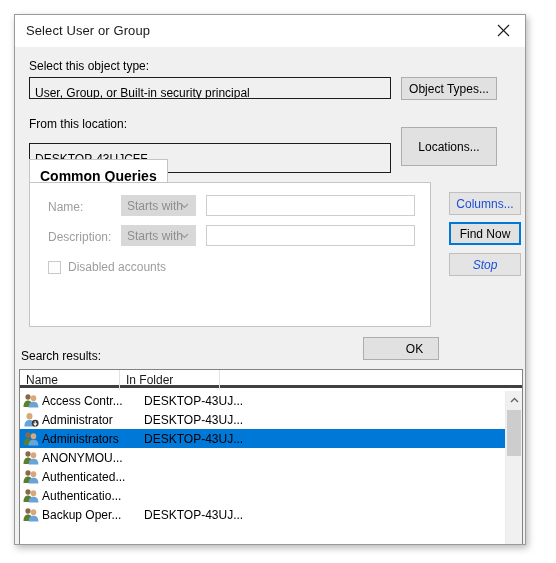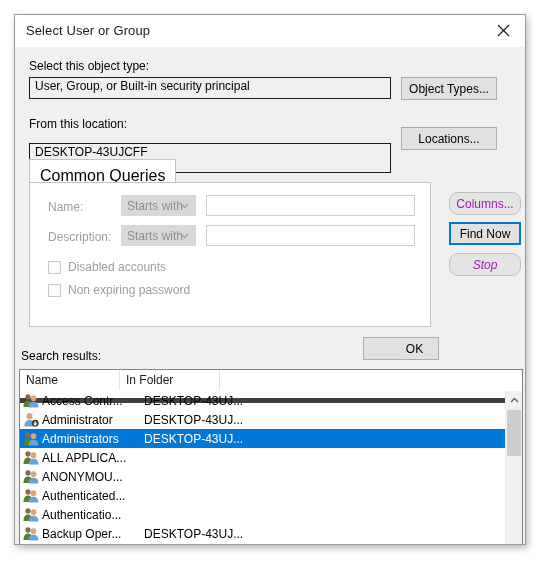--- a/index.html
+++ b/index.html
@@ -49,21 +49,21 @@
   .lbl { position: absolute; font-size: 12px; color: #000; white-space: nowrap; }
   .lbl.dim { color: #9d9d9d; }
 
   
   .field {
     position: absolute;
     background: #f0f0f0;
     border: 1px solid #1c1c1c;
     box-sizing: border-box;
     font-size: 12px; color: #000;
-    padding: 1px 5px;
+    padding: 8px 5px;
     white-space: nowrap; overflow: hidden;
   }
   .input-blank {
     position: absolute;
     background: #ffffff;
     border: 1px solid #cdcdcd;
     box-sizing: border-box;
     font-size: 12px; color: #000;
     padding: 3px 5px;
     white-space: nowrap; overflow: hidden;
@@ -73,40 +73,41 @@
   .btn {
     position: absolute;
     background: #e1e1e1;
     border: 1px solid #adadad;
     box-sizing: border-box;
     font-size: 12px; color: #000;
     display: flex; align-items: center; justify-content: center;
     cursor: default;
     white-space: nowrap;
   }
-  .btn.disabled { color: #a21caf; border-color: #bfbfbf; background: #e4e4e4; border-radius: 9px; }
+  .btn.disabled { color: #1d4ed8; border-color: #bfbfbf; background: #e4e4e4; }
   .btn.focused {
     border: 2px solid #0078d7;
     background: #e1e1e1;
   }
 
   
   .tabstrip { position: absolute; left: 14px; top: 112px; width: 402px; height: 24px; }
   .tab {
     position: absolute; left: 0; top: 0;
     height: 32px;
     background: #ffffff;
     border: 1px solid #c4c4c4;
     border-bottom: none;
     box-sizing: border-box;
     display: flex; align-items: center;
     padding: 0 10px;
-    font-size: 16px; color: #000;
-    white-space: nowrap;
-    cursor: default;
+    font-size: 14px; color: #000;
+    white-space: nowrap;
+    cursor: default;
+    font-weight: bold;
   }
   .tabpanel {
     position: absolute; left: 14px; top: 135px;
     width: 402px; height: 145px;
     background: #ffffff;
     border: 1px solid #c4c4c4;
     box-sizing: border-box;
   }
 
   
@@ -144,23 +145,23 @@
     position: absolute;
     left: 4px; top: 322px;
     width: 504px; height: 213px;
     background: #ffffff;
     border: 1px solid #828282;
     box-sizing: border-box;
     overflow: hidden;
   }
   .listhead {
     position: absolute; left: 0; top: 0;
-    width: 100%; height: 33px;
-    background: #ffffff;
-    border-bottom: 5px solid #404040;
+    width: 100%; height: 18px;
+    background: #ffffff;
+    border-bottom: 3px solid #404040;
     box-sizing: border-box;
   }
   .col {
     position: absolute; top: 0; height: 20px;
     display: flex; align-items: center;
     font-size: 12px; color: #1a1a1a;
     padding-left: 6px;
     box-sizing: border-box;
     border-right: 1px solid #e2e2e2;
     white-space: nowrap;
@@ -181,21 +182,21 @@
   .row .nm {
     position: absolute; left: 22px;
     font-size: 12px; color: #000;
     white-space: nowrap;
   }
   .row .fd {
     position: absolute; left: 124px;
     font-size: 12px; color: #000;
     white-space: nowrap;
   }
-  .row.sel .nm, .row.sel .fd { color: #ffffff; text-align: right; }
+  .row.sel .nm, .row.sel .fd { color: #000000; text-align: right; }
   .ico {
     position: absolute; left: 3px; top: 2px;
     width: 16px; height: 15px;
   }
 
   
   .vscroll {
     position: absolute; right: 0; top: 21px;
     width: 17px; bottom: 0;
     background: #f0f0f0;
@@ -232,21 +233,21 @@
     </div>
 
     <div class="body">
 
       <div class="lbl" style="left:14px; top:12px;">Select this object type:</div>
       <div class="field" style="left:14px; top:30px; width:362px; height:22px;">User, Group, or Built-in security principal</div>
       <div class="btn" style="left:386px; top:30px; width:96px; height:23px;">Object Types...</div>
 
       <div class="lbl" style="left:14px; top:70px;">From this location:</div>
       <div class="field" style="left:14px; top:96px; width:362px; height:30px;">DESKTOP-43UJCFF</div>
-      <div class="btn" style="left:386px; top:80px; width:96px; height:23px;">Locations...</div>
+      <div class="btn" style="left:386px; top:80px; width:96px; height:39px;">Locations...</div>
 
       <div class="tabstrip">
         <div class="tab">Common Queries</div>
       </div>
 
       <div class="tabpanel">
 
         <div class="lbl dim" style="left:18px; top:17px;">Name:</div>
         <div class="combo" style="left:91px; top:12px; width:75px; height:21px;">
           <span>Starts with</span>
@@ -266,24 +267,20 @@
               <polyline points="1,1 4.5,4.5 8,1" fill="none" stroke="#9a9a9a" stroke-width="1.2"></polyline>
             </svg>
           </span>
         </div>
         <div class="input-blank" style="left:176px; top:42px; width:209px; height:21px;"></div>
 
         <div class="cbrow" style="left:18px; top:77px;">
           <span class="cbbox"></span>
           <span class="cbtext">Disabled accounts</span>
         </div>
-        <div class="cbrow" style="left:18px; top:100px;">
-          <span class="cbbox"></span>
-          <span class="cbtext">Non expiring password</span>
-        </div>
 
       </div>
 
       <div class="btn disabled" style="left:434px; top:145px; width:72px; height:23px;">Columns...</div>
       <div class="btn focused" style="left:434px; top:175px; width:72px; height:23px;">Find Now</div>
       <div class="btn disabled" style="left:434px; top:206px; width:72px; height:23px;font-style:italic;">Stop</div>
 
       <div class="btn" style="left:348px; top:290px; width:76px; height:23px;padding-left:27px;">OK</div>
 
       <div class="lbl" style="left:6px; top:302px;">Search results:</div>
@@ -320,29 +317,20 @@
             </div>
             <div class="row sel">
               <span class="ico"><svg width="16" height="15" viewBox="0 0 16 15">
                   <ellipse cx="5" cy="4" rx="2.6" ry="2.8" fill="#8a6a46"></ellipse>
                   <path d="M0.5 14 C0.5 9.6 2.6 7.6 5 7.6 C7.4 7.6 9.5 9.6 9.5 14 Z" fill="#5a7f2e"></path>
                   <ellipse cx="10.5" cy="5.2" rx="2.8" ry="3" fill="#d9a878"></ellipse>
                   <path d="M5.6 14.6 C5.6 9.9 7.9 8.8 10.5 8.8 C13.1 8.8 15.4 9.9 15.4 14.6 Z" fill="#6aa3d8"></path>
                 </svg></span>
               <span class="nm">Administrators</span>
               <span class="fd">DESKTOP-43UJ...</span>
-            </div>
-            <div class="row">
-              <span class="ico"><svg width="16" height="15" viewBox="0 0 16 15">
-                  <ellipse cx="5" cy="4" rx="2.6" ry="2.8" fill="#8a6a46"></ellipse>
-                  <path d="M0.5 14 C0.5 9.6 2.6 7.6 5 7.6 C7.4 7.6 9.5 9.6 9.5 14 Z" fill="#5a7f2e"></path>
-                  <ellipse cx="10.5" cy="5.2" rx="2.8" ry="3" fill="#d9a878"></ellipse>
-                  <path d="M5.6 14.6 C5.6 9.9 7.9 8.8 10.5 8.8 C13.1 8.8 15.4 9.9 15.4 14.6 Z" fill="#6aa3d8"></path>
-                </svg></span>
-              <span class="nm">ALL APPLICA...</span>
             </div>
             <div class="row">
               <span class="ico"><svg width="16" height="15" viewBox="0 0 16 15">
                   <ellipse cx="5" cy="4" rx="2.6" ry="2.8" fill="#8a6a46"></ellipse>
                   <path d="M0.5 14 C0.5 9.6 2.6 7.6 5 7.6 C7.4 7.6 9.5 9.6 9.5 14 Z" fill="#5a7f2e"></path>
                   <ellipse cx="10.5" cy="5.2" rx="2.8" ry="3" fill="#d9a878"></ellipse>
                   <path d="M5.6 14.6 C5.6 9.9 7.9 8.8 10.5 8.8 C13.1 8.8 15.4 9.9 15.4 14.6 Z" fill="#6aa3d8"></path>
                 </svg></span>
               <span class="nm">ANONYMOU...</span>
             </div>

